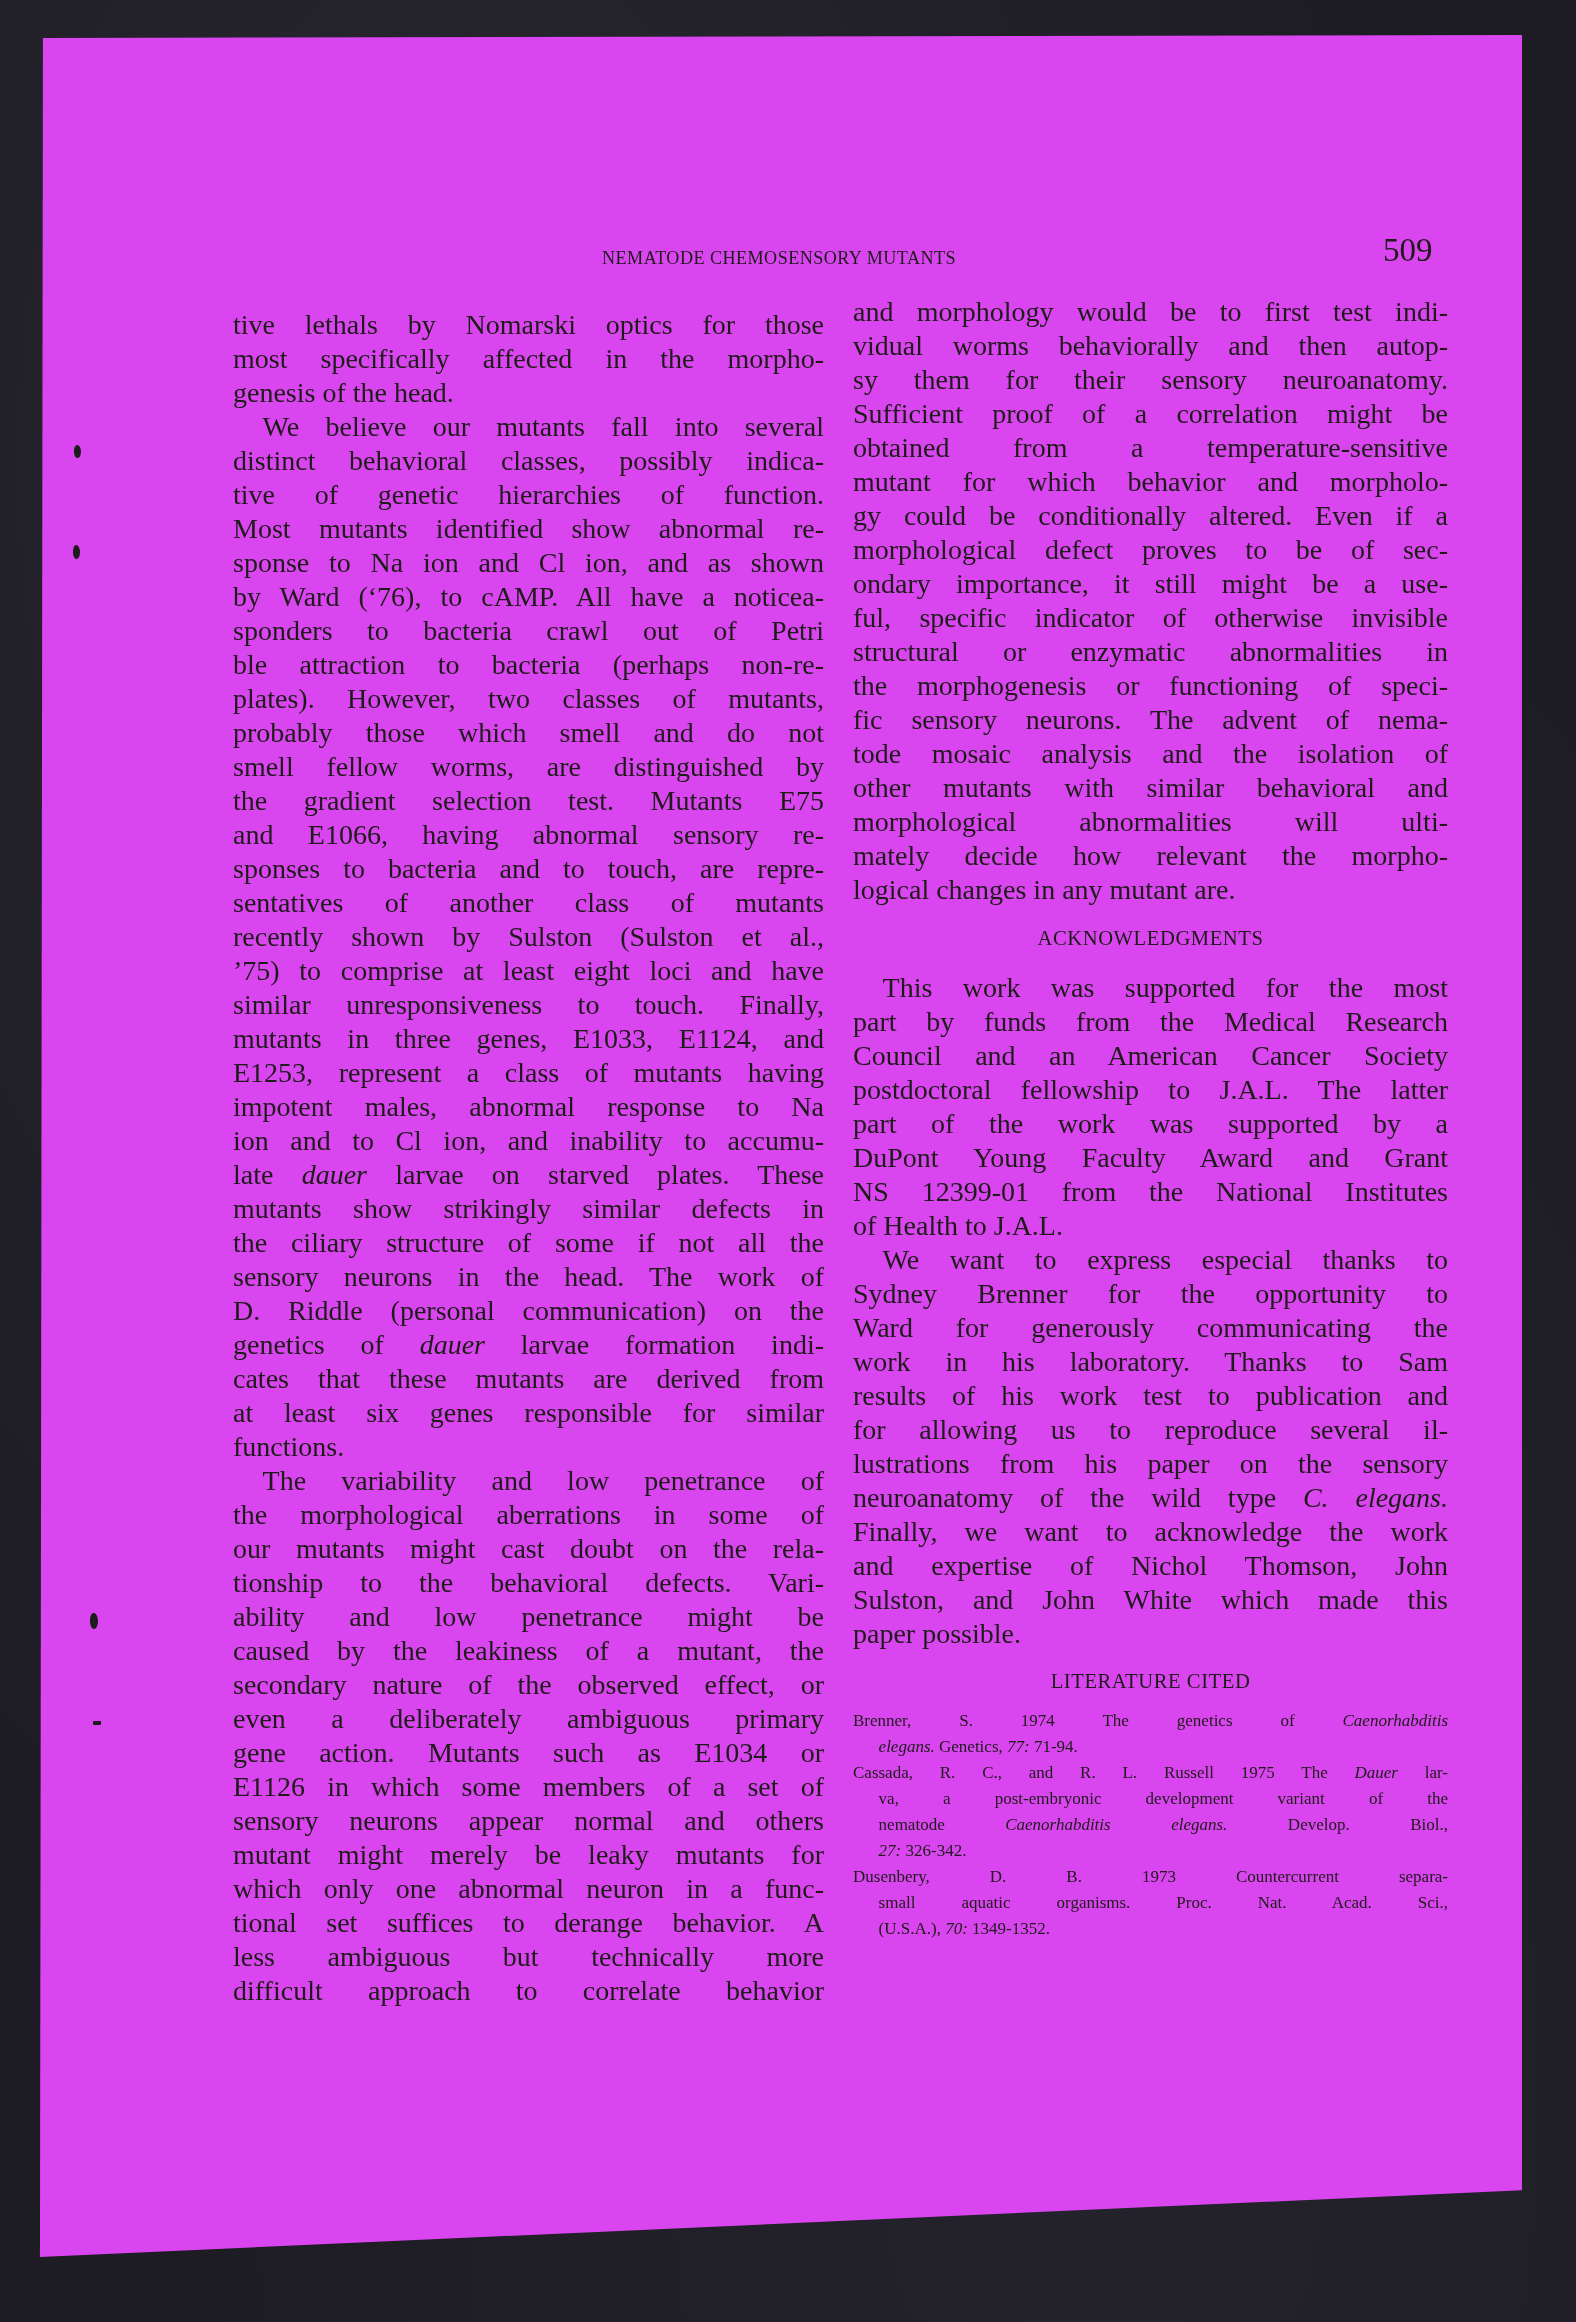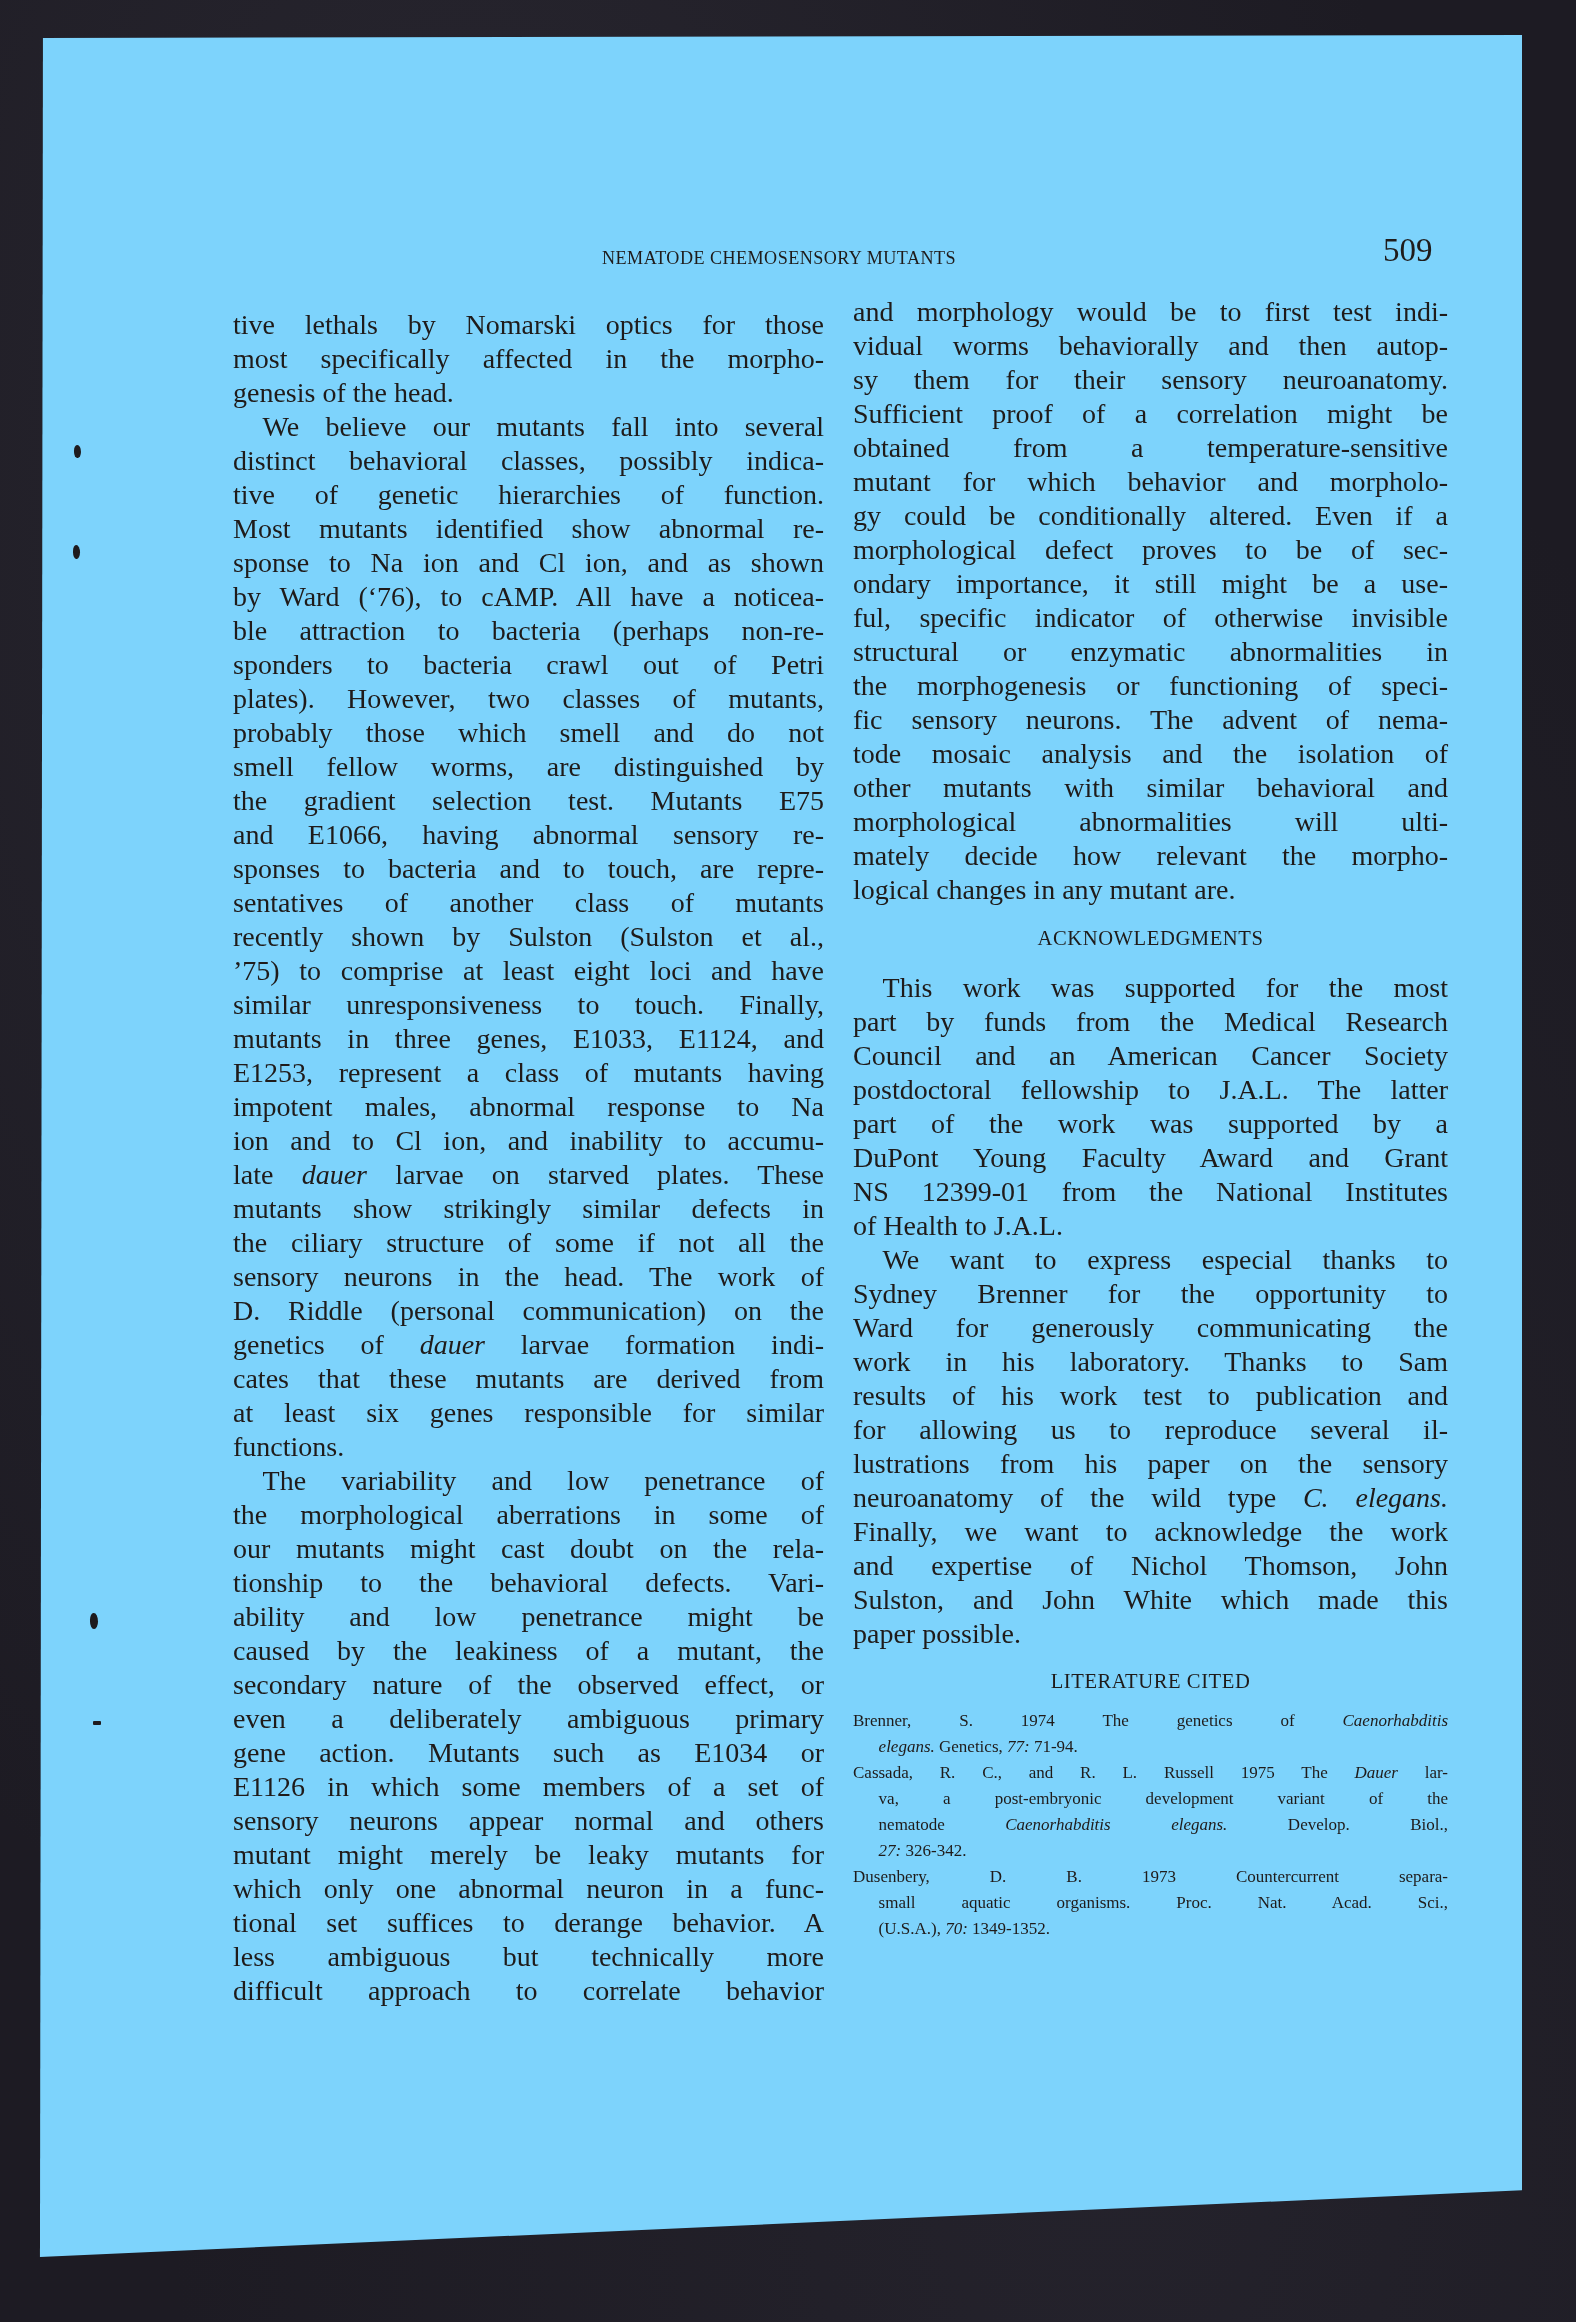--- a/index.html
+++ b/index.html
@@ -22,21 +22,21 @@
         radial-gradient(ellipse at 30% 20%, rgba(60,58,70,0.35), transparent 60%),
         radial-gradient(ellipse at 70% 90%, rgba(50,48,60,0.35), transparent 60%),
         #1d1b23;
     }
     .page {
       position: absolute;
       left: 37px;
       top: 35px;
       width: 1485px;
       height: 2222px;
-      background: #7dd3fc;
+      background: #d946ef;
       clip-path: polygon(0.4% 3px, 100% 0, 100% 97.0%, 0.2% 100%);
       box-shadow: 0 0 2px rgba(0,0,0,0.4);
     }
     .running-head {
       position: absolute;
       top: 211px;
       left: 565px;
       font-size: 19.7px;
       letter-spacing: 0.5px;
       transform: scaleX(0.92);
@@ -132,22 +132,22 @@
   <div class="column col-left" id="left-col">
       <span class="line">tive lethals by Nomarski optics for those</span>
       <span class="line">most specifically affected in the morpho-</span>
       <span class="line last">genesis of the head.</span>
       <span class="line indent">We believe our mutants fall into several</span>
       <span class="line">distinct behavioral classes, possibly indica-</span>
       <span class="line">tive of genetic hierarchies of function.</span>
       <span class="line">Most mutants identified show abnormal re-</span>
       <span class="line">sponse to Na ion and Cl ion, and as shown</span>
       <span class="line">by Ward (‘76), to cAMP. All have a noticea-</span>
+      <span class="line">sponders to bacteria crawl out of Petri</span>
       <span class="line">ble attraction to bacteria (perhaps non-re-</span>
-      <span class="line">sponders to bacteria crawl out of Petri</span>
       <span class="line">plates). However, two classes of mutants,</span>
       <span class="line">probably those which smell and do not</span>
       <span class="line">smell fellow worms, are distinguished by</span>
       <span class="line">the gradient selection test. Mutants E75</span>
       <span class="line">and E1066, having abnormal sensory re-</span>
       <span class="line">sponses to bacteria and to touch, are repre-</span>
       <span class="line">sentatives of another class of mutants</span>
       <span class="line">recently shown by Sulston (Sulston et al.,</span>
       <span class="line">’75) to comprise at least eight loci and have</span>
       <span class="line">similar unresponsiveness to touch. Finally,</span>

